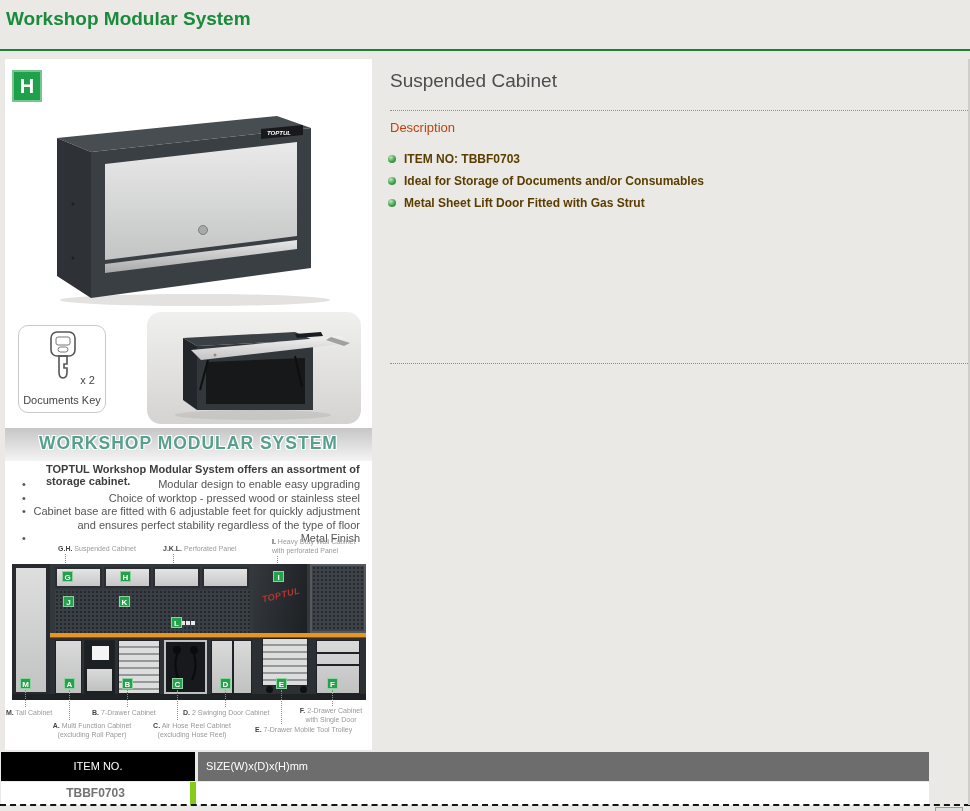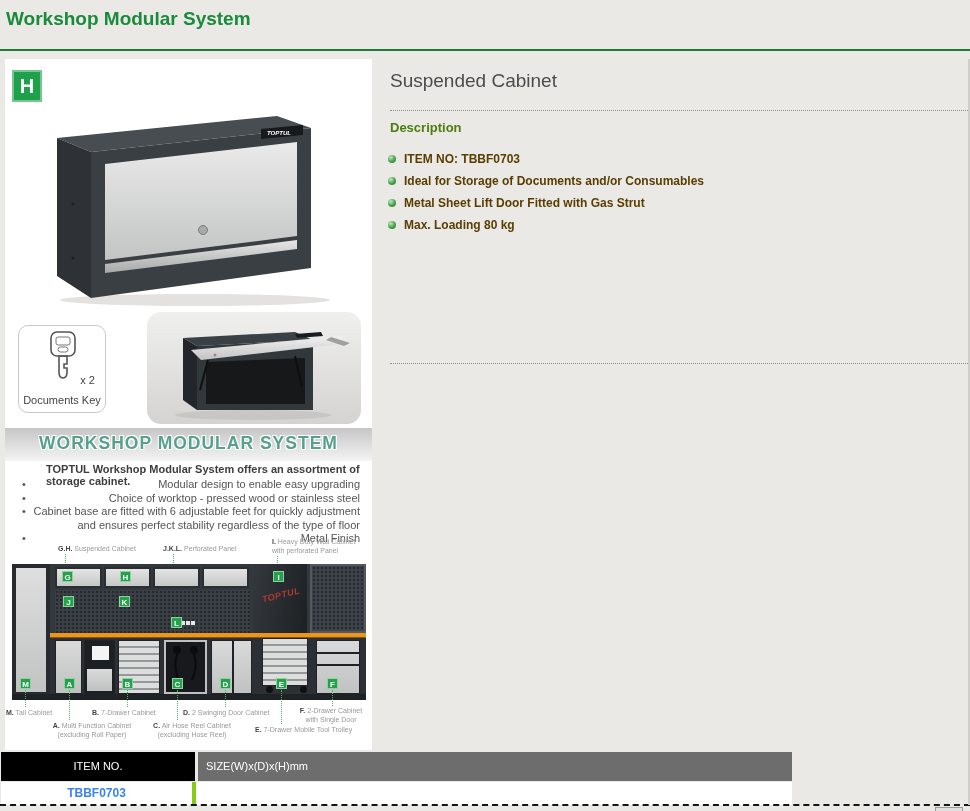--- a/index.html
+++ b/index.html
@@ -66,33 +66,33 @@
   .drawers { background:repeating-linear-gradient(#dcdddc 0 5px, #96999a 5px 7px); }
   .hosecab { position:absolute; left:152px; top:76px; width:43px; height:54px; background:#17191c; border:2px solid #bfc0c0; }
   .doorsplit { position:absolute; left:50%; top:0; bottom:0; width:2px; background:#1f2327; }
   .caster { position:absolute; width:7px; height:7px; border-radius:50%; background:#0e0f10; top:122px; }
   .badge { position:absolute; width:11px; height:11px; background:#23a24b; border:1px solid #8fd2a2;
            color:#fff; font-size:8px; font-weight:bold; line-height:11px; text-align:center; }
 
   
   .prod-title { position:absolute; left:390px; top:70px; font-size:19px; color:#4c4c4c; }
   .dotline { position:absolute; height:0; border-top:1px dotted #8f8f8f; }
-  .desc-head { position:absolute; left:390px; top:120px; font-size:13px; color:#4d7c0f;font-weight:bold; }
+  .desc-head { position:absolute; left:390px; top:120px; font-size:13px; color:#c2410c; }
   .features { position:absolute; left:388px; top:148px; list-style:none; }
   .features li { display:flex; align-items:center; gap:8px; height:22px; font-size:12px; font-weight:bold; color:#5a3e00; }
   .dot { width:8px; height:8px; border-radius:50%; flex:0 0 8px;
          background:radial-gradient(circle at 35% 30%, #bfe8bd, #44a04b 55%, #2d7b35); }
 
   
-  .spec { position:absolute; left:1px; top:752px; width:791px; }
+  .spec { position:absolute; left:1px; top:752px; width:928px; }
   .spec .hrow { display:flex; height:29px; gap:3px; }
   .spec .hcell1 { width:194px; background:#000; color:#fff; font-size:11px; text-align:center; line-height:29px; }
   .spec .hcell2 { flex:1; background:#6d6d6d; color:#fff; font-size:11px; padding-left:8px; line-height:29px; }
   .spec .brow { display:flex; height:23px; margin-top:1px; background:#fff; }
-  .spec .bcell1 { width:195px; text-align:center; font-size:12px; font-weight:bold; color:#3b82f6; line-height:23px; border-right:4px solid #84cc16; }
+  .spec .bcell1 { width:195px; text-align:center; font-size:12px; font-weight:bold; color:#737373; line-height:23px; border-right:6px solid #84cc16; }
   .spec .bcell2 { flex:1; font-size:11px; color:#000; padding-left:8px; line-height:23px; border-right:1px solid #a8a8a8; margin-right:9px; }
   .dashline { position:absolute; left:0; top:804px; width:970px; height:0; border-top:2px dashed #151515; }
   .corner-box { position:absolute; left:935px; top:807px; width:28px; height:6px; background:#e0e0e0; border:1px solid #9a9a9a; }
   .edge-line { position:absolute; left:968px; top:59px; width:2px; height:746px; background:#cfcecb; }
 </style>
 </head>
 <body>
 
 <div class="page">
 
@@ -301,24 +301,20 @@
       <span>ITEM NO: TBBF0703</span>
     </li>
     <li>
       <span class="dot"></span>
       <span>Ideal for Storage of Documents and/or Consumables</span>
     </li>
     <li>
       <span class="dot"></span>
       <span>Metal Sheet Lift Door Fitted with Gas Strut</span>
     </li>
-    <li>
-      <span class="dot"></span>
-      <span>Max. Loading 80 kg</span>
-    </li>
   </ul>
 
   <div class="dotline" style="left:390px; top:363px; width:580px;"></div>
 
   <div class="spec">
     <div class="hrow">
       <div class="hcell1">ITEM NO.</div>
       <div class="hcell2">SIZE(W)x(D)x(H)mm</div>
     </div>
     <div class="brow">

